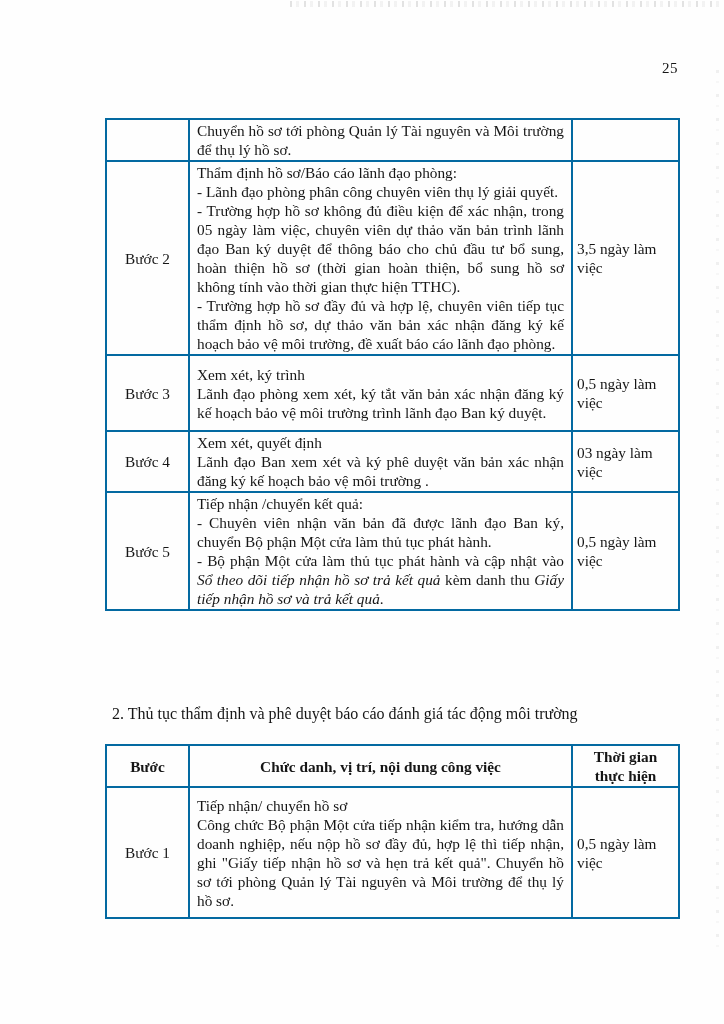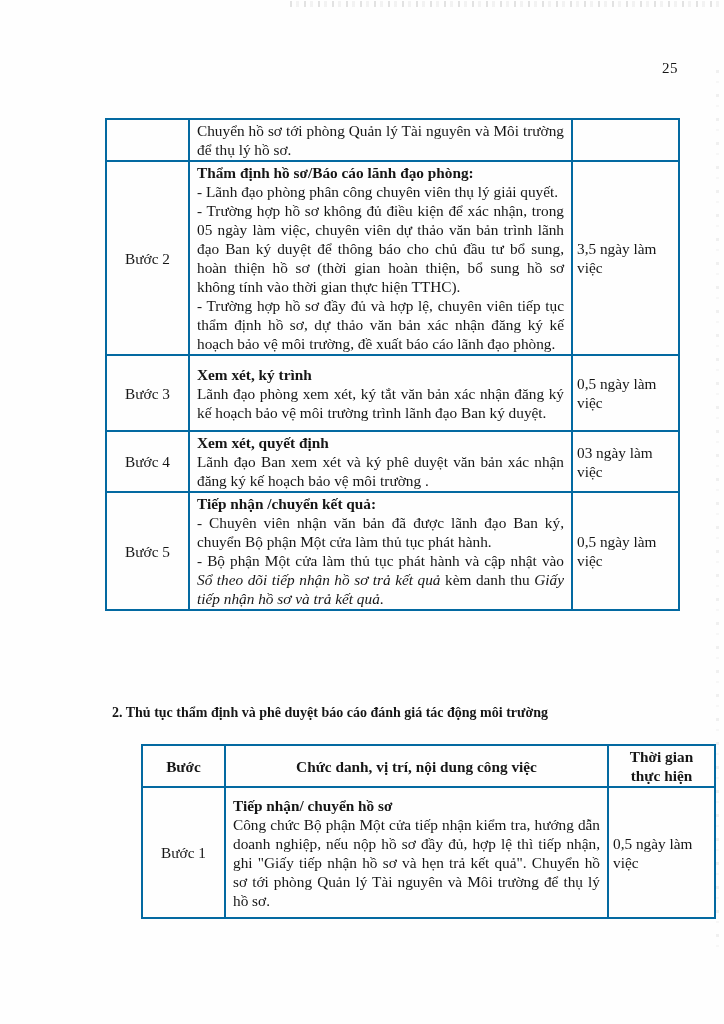--- a/index.html
+++ b/index.html
@@ -55,21 +55,21 @@
   }
   table {
     position: absolute;
     border-collapse: collapse;
     table-layout: fixed;
     width: 573px;
     font-size: 15.3px;
     line-height: 19px;
   }
   .t1 { top: 118px; left: 105px; }
-  .t2 { top: 744px; left: 105px; margin-left: 36px; }
+  .t2 { top: 744px; left: 105px; }
   col.c-step { width: 83px; }
   col.c-content { width: 383px; }
   col.c-time { width: 107px; }
   td {
     border: 2px solid #0369a1;
     vertical-align: middle;
     padding: 1px 7px;
   }
   td.step {
     text-align: center;
@@ -78,21 +78,21 @@
   td.content {
     text-align: justify;
   }
   td.time {
     padding: 1px 4px;
   }
   td p {
     margin: 0;
     text-align: justify;
   }
-  .bold { font-weight: bold; }
+  .bold { font-weight: normal; }
   .italic { font-style: italic; margin-top: 48px; }
   .t1 tr.r1 td { height: 34px; }
   .t1 tr.r3 td { height: 72px; }
   .t1 tr.r4 td { height: 53px; }
   .t1 tr.r5 td { height: 110px; }
   .t1 tr.total td { height: 37px; }
   td.total-label {
     text-align: center;
     font-weight: bold;
   }
@@ -101,22 +101,22 @@
     text-align: center;
     font-weight: bold;
     vertical-align: middle;
   }
   .t2 tr.row1 td { height: 127px; }
   .section-heading {
     position: absolute;
     top: 705px;
     left: 112px;
     width: 566px;
-    font-size: 14px;
-    font-weight: bold;
+    font-size: 16px;
+    font-weight: normal;
   }
 </style>
 </head>
 <body>
 
 <div class="page">
 
   <div class="noise-top"></div>
   <div class="noise-right"></div>
 

